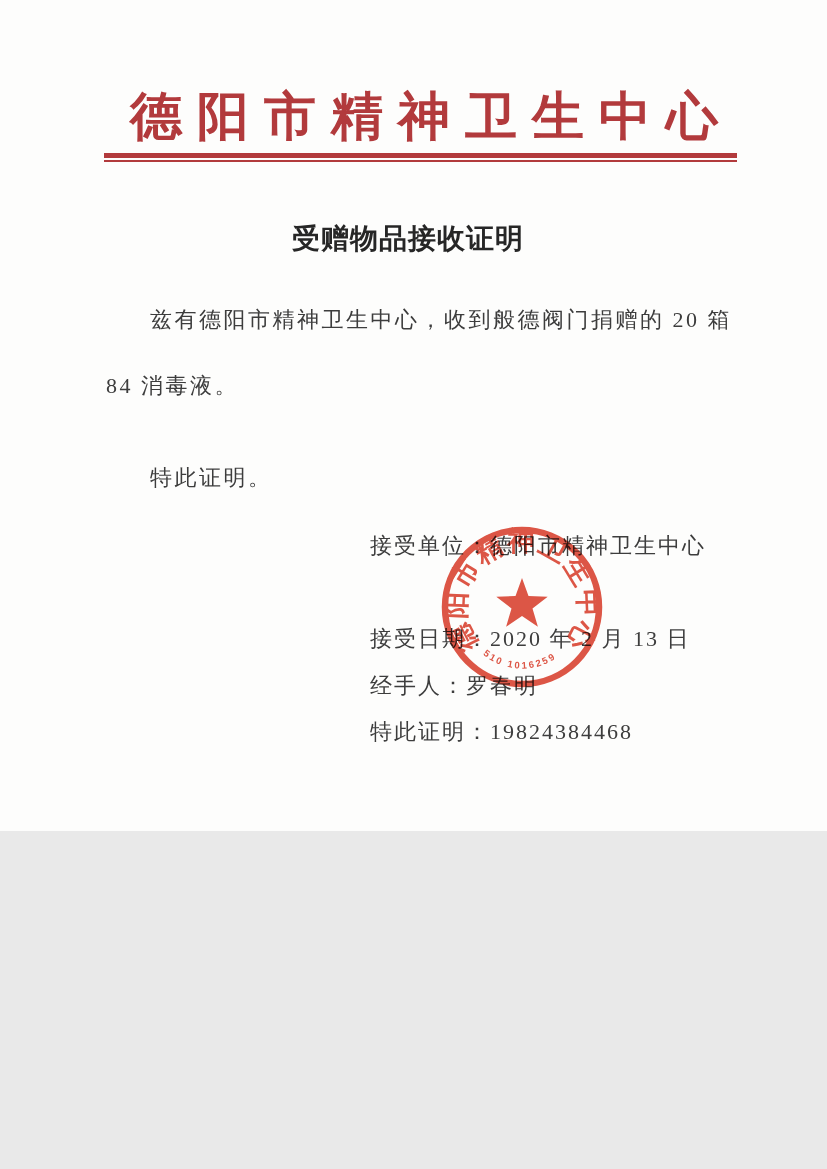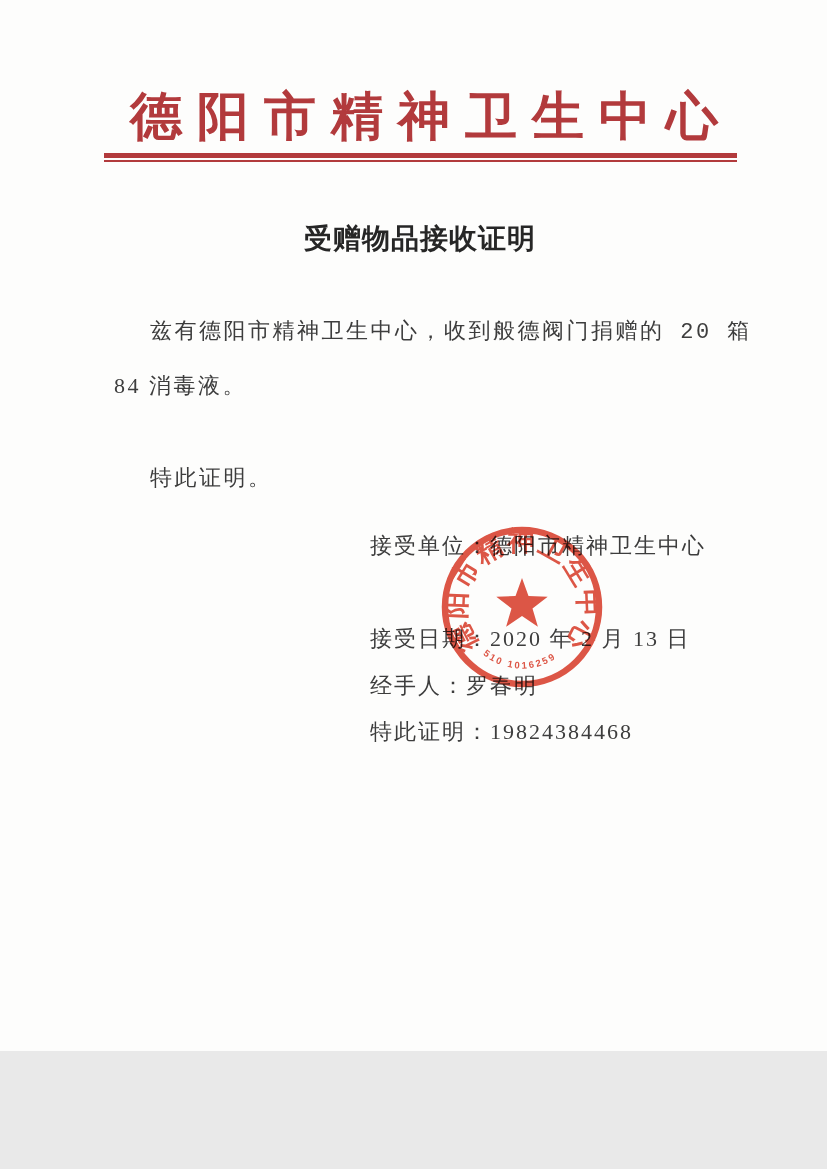--- a/index.html
+++ b/index.html
@@ -3,21 +3,21 @@
 <meta charset="utf-8">
 <style>
   html, body {
     margin: 0;
     padding: 0;
     background: #e9e9e9;
   }
   .page {
     position: relative;
     width: 827px;
-    height: 1051px;
+    height: 831px;
     margin: 0 auto;
     background: #fdfdfc;
     overflow: hidden;
     font-family: "Liberation Serif", "DejaVu Serif", serif;
     color: #3d3d3d;
   }
   
   .org-name {
     position: absolute;
     left: 130px;
@@ -41,39 +41,39 @@
     background: #b23a3c;
   }
   .head-rule .thin {
     margin-top: 2px;
     height: 2px;
     background: #b23a3c;
   }
   
   .doc-title {
     position: absolute;
-    left: 304px;
+    left: 292px;
     top: 220px;
     font-family: Liberation Serif, serif;
     font-weight: bold;
     font-size: 28px;
     letter-spacing: 1px;
     color: #262626;
     white-space: nowrap;
   }
   
   .body-line {
     position: absolute;
     font-size: 22px;
     letter-spacing: 2.5px;
     white-space: nowrap;
     color: #3d3d3d;
   }
-  #body-line-1 { left: 150px; top: 316px; font-family: Liberation Mono, monospace; }
-  #body-line-2 { left: 106px; top: 371px; margin-left: 8px; }
+  #body-line-1 { left: 150px; top: 305px; }
+  #body-line-2 { left: 106px; top: 371px; }
   #closing-line { left: 150px; top: 463px; }
   
   .sig-line {
     position: absolute;
     left: 370px;
     font-size: 22px;
     letter-spacing: 2px;
     white-space: nowrap;
     color: #3d3d3d;
   }

